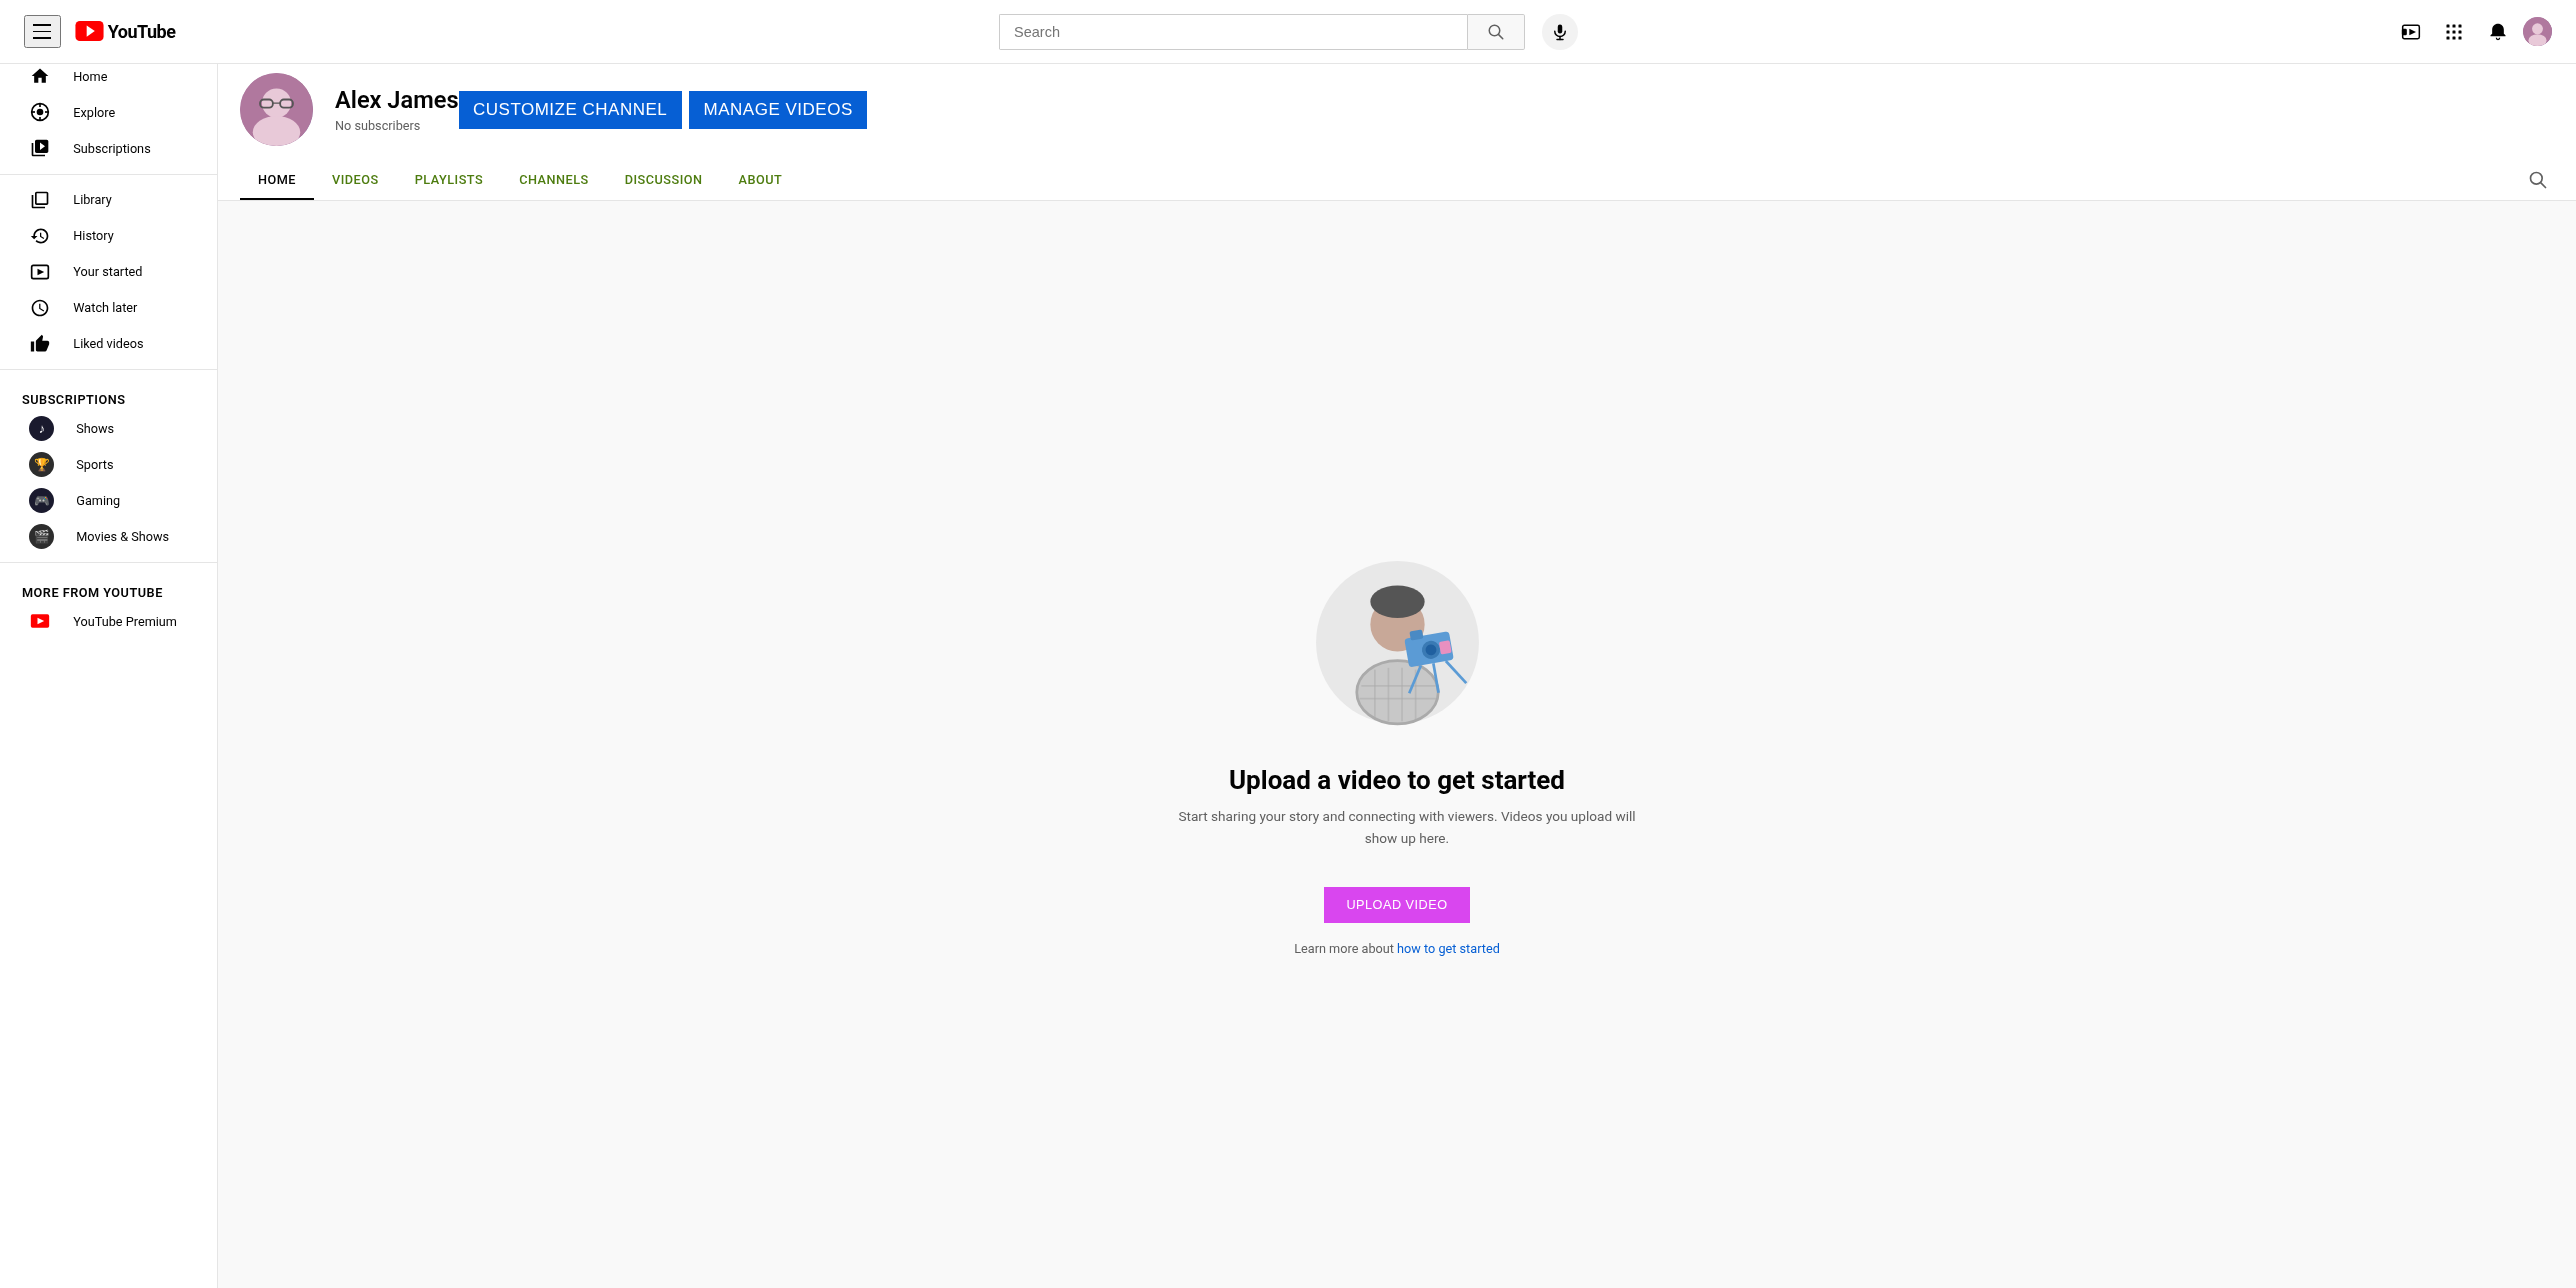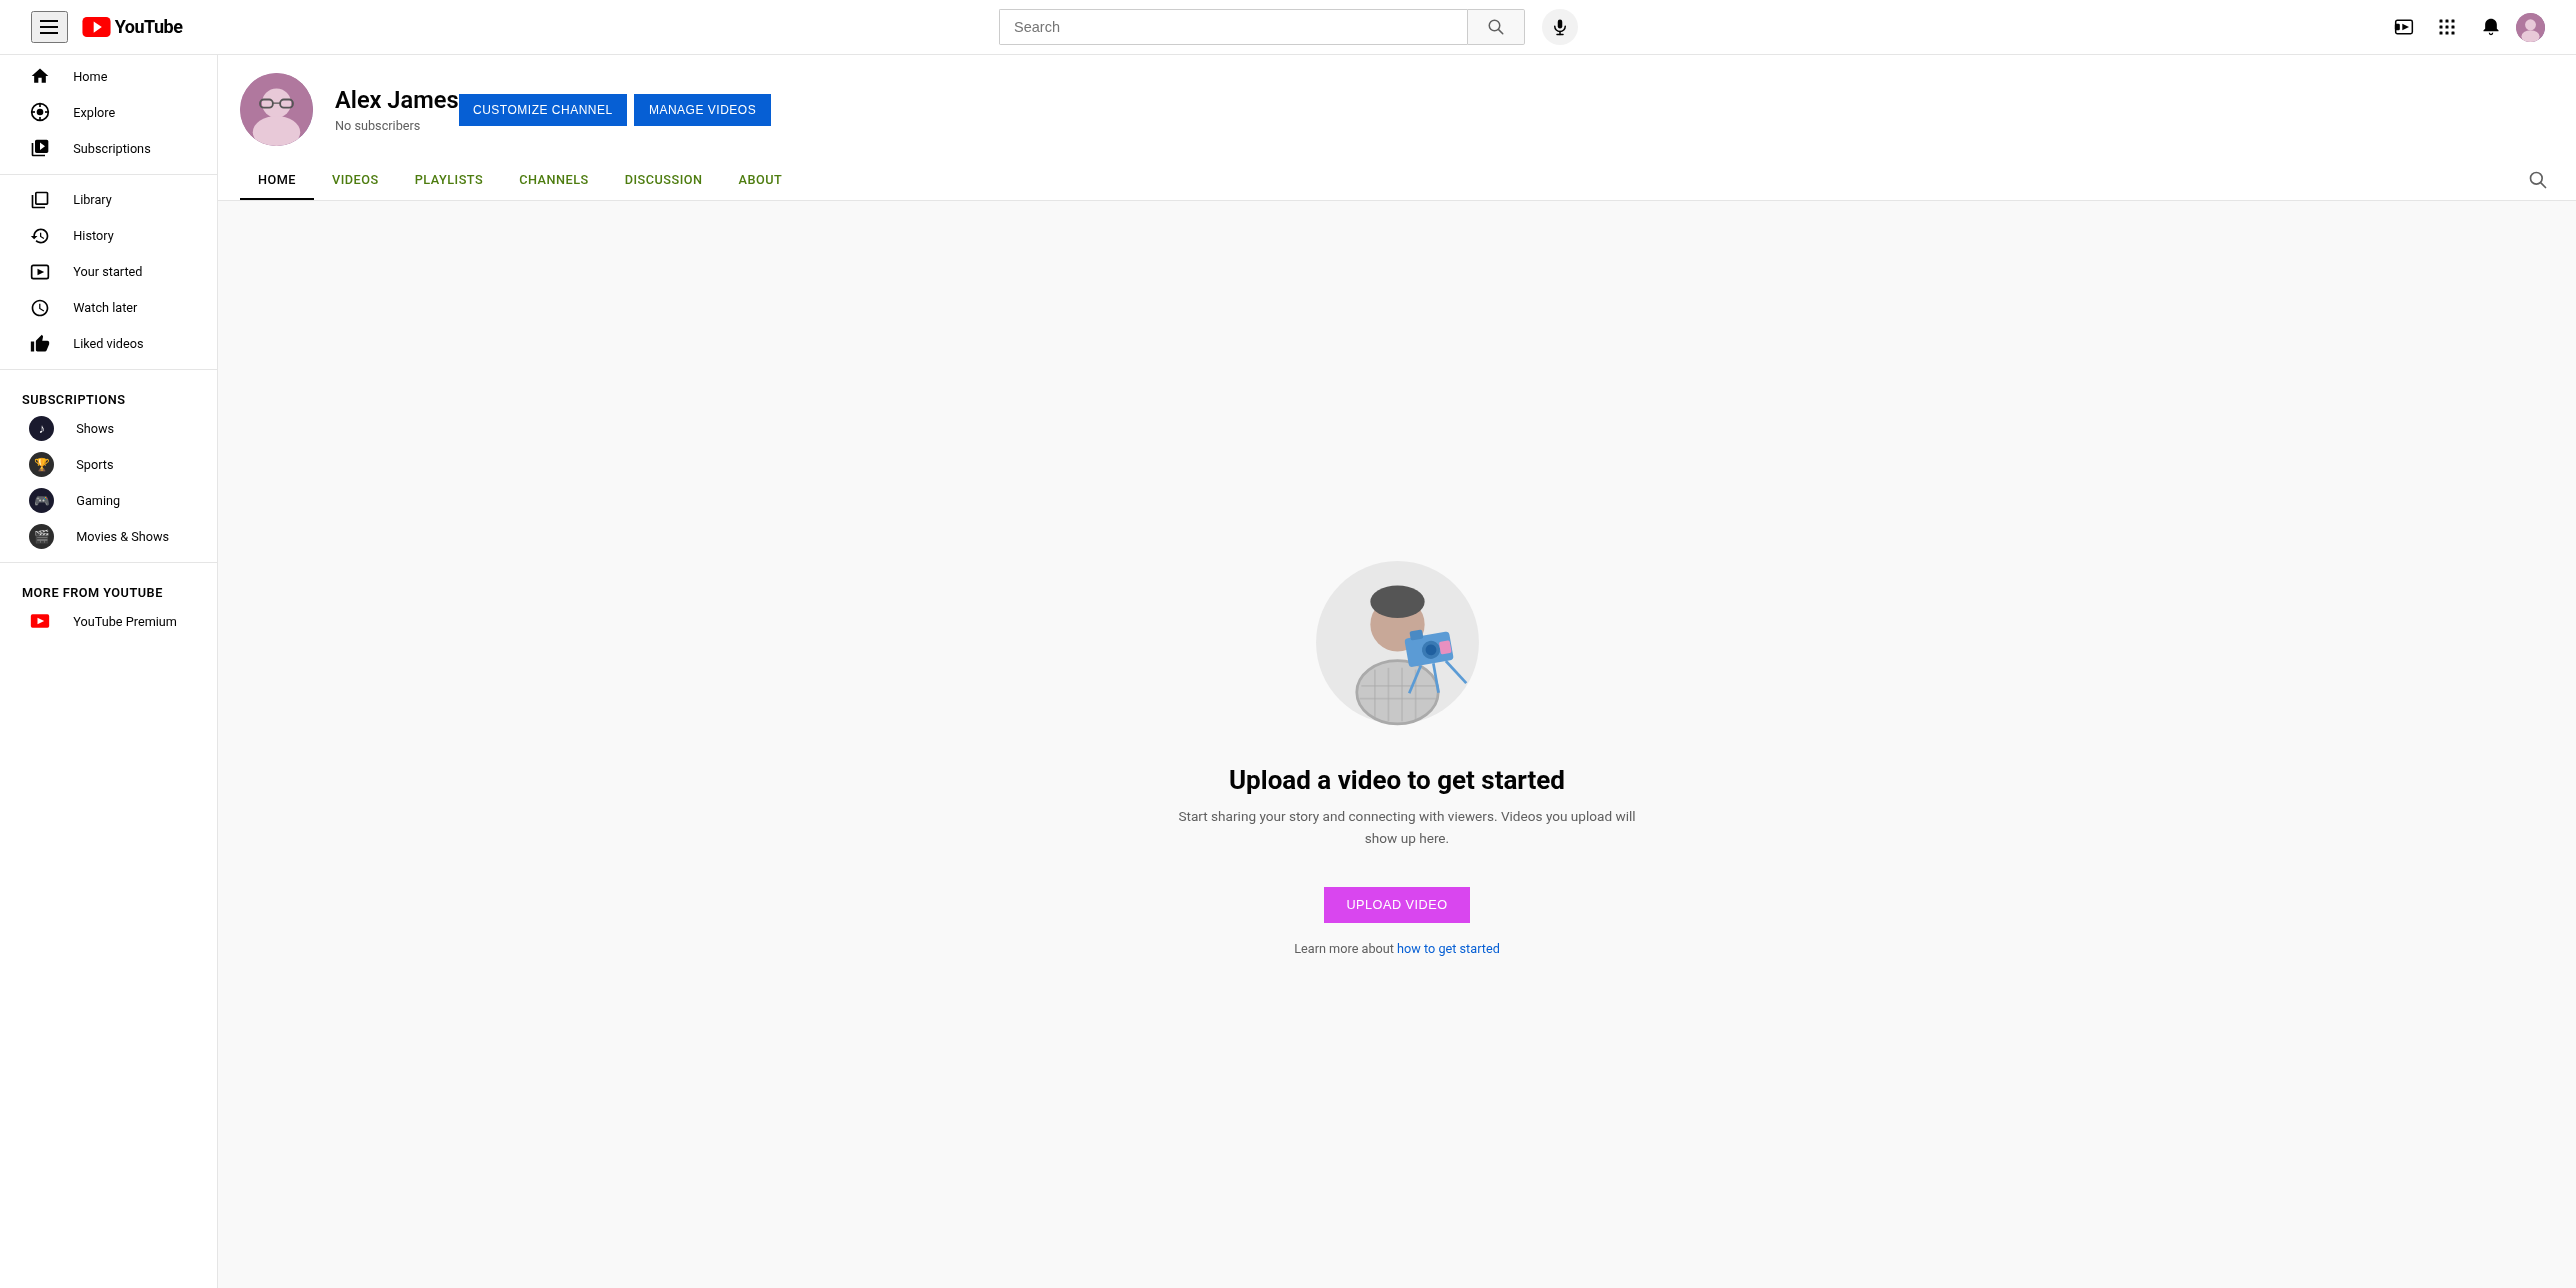--- a/index.html
+++ b/index.html
@@ -2,22 +2,22 @@
 <html style="font-size:14.5px"><head>
   <meta charset="utf-8">
   <style>
     * { box-sizing: border-box; margin: 0; padding: 0; }
     body { font-family: 'Roboto', Arial, sans-serif; background: #fff; color: #030303; font-size: 12.7px; }
 
     
     .header {
       display: flex;
       align-items: center;
-      height: 55px;
-      padding: 0 31px;
+      height: 64px;
+      padding: 0 24px;
       border-bottom: 0.9px solid #e5e5e5;
       position: fixed;
       top: 0; left: 0; right: 0;
       background: #fff;
       z-index: 100;
       justify-content: space-between;
     }
     .header-left { display: flex; align-items: center; gap: 14.5px; min-width: 181px; }
     .menu-icon { cursor: pointer; display: flex; flex-direction: column; gap: 4.5px; padding: 7.3px; }
     .menu-icon span { display: block; width: 18px; height: 1.8px; background: #030303; }
@@ -145,21 +145,21 @@
     }
     .channel-avatar svg { width: 73px; height: 73px; }
     .channel-name { font-size: 23.6px; font-weight: 600; margin-bottom: 3.6px; }
     .channel-subs { font-size: 12.7px; color: #606060; }
     .channel-actions { display: flex; gap: 7.3px; }
     .btn-primary {
       background: #065fd4;
       color: #fff;
       border: none;
       padding: 9px 14.5px;
-      font-size: 12px;
+      font-size: 17px;
       font-weight: 500;
       cursor: pointer;
       letter-spacing: 0.5px;
       text-transform: uppercase;
     }
 
     
     .channel-tabs {
       display: flex;
       align-items: center;

